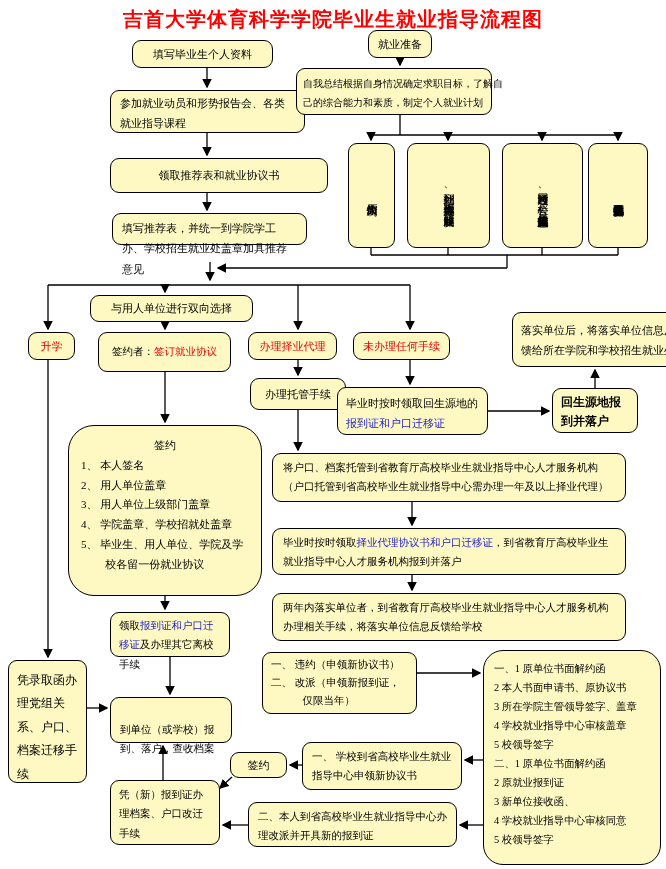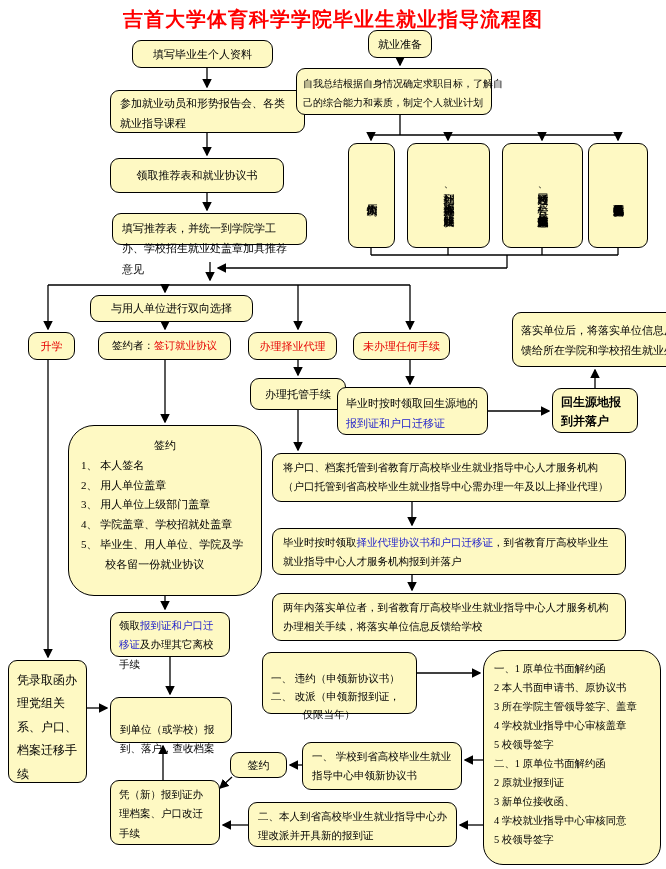--- a/index.html
+++ b/index.html
@@ -82,41 +82,41 @@
       <path d="M483,825 H460" marker-end="url(#arw)"></path>
       <path d="M248,825 H223" marker-end="url(#arw)"></path>
       <path d="M163,780 V746" marker-end="url(#arw)"></path>
     </g>
   </svg>
 
   <div class="box center f11" style="left:132px;top:40px;width:141px;height:28px;">填写毕业生个人资料</div>
 
   <div class="box f11" style="left:110px;top:90px;width:195px;height:43px;padding:2px 9px;">参加就业动员和形势报告会、各类就业指导课程</div>
 
-  <div class="box center f11" style="left:110px;top:158px;width:174px;height:35px;">领取推荐表和就业协议书</div>
+  <div class="box center f11" style="left:110px;top:158px;width:218px;height:35px;">领取推荐表和就业协议书</div>
 
   <div class="box f11" style="left:112px;top:213px;width:195px;height:32px;padding:4px 9px;">填写推荐表，并统一到学院学工办、学校招生就业处盖章加具推荐意见</div>
 
   <div class="box center f11" style="left:368px;top:30px;width:64px;height:28px;">就业准备</div>
 
   <div class="box f9" style="left:296px;top:68px;width:196px;height:47px;padding:5px 6px;">
     <div class="nowrap">自我总结根据自身情况确定求职目标，了解自</div>
     <div class="nowrap">己的综合能力和素质，制定个人就业计划</div>
   </div>
 
   <div class="box vbox" style="left:348px;top:143px;width:47px;height:105px;">制作个人简历</div>
   <div class="box vbox" style="left:407px;top:143px;width:83px;height:105px;">到招就处、学工办咨询就业程序、解决疑难问题</div>
   <div class="box vbox" style="left:502px;top:143px;width:81px;height:105px;">通过校园网、公告栏、报纸等媒体收集各类就业信息</div>
   <div class="box vbox" style="left:588px;top:143px;width:60px;height:105px;">有选择地参加各类供需见面活动</div>
 
   <div class="box center f11" style="left:90px;top:295px;width:163px;height:27px;">与用人单位进行双向选择</div>
 
   <div class="box center f11 redbox" style="left:28px;top:332px;width:47px;height:28px;">升学</div>
 
-  <div class="box center" style="left:98px;top:332px;width:133px;height:28px;white-space:nowrap;">
+  <div class="box center" style="left:98px;top:332px;width:133px;height:40px;white-space:nowrap;">
     <span>签约者：</span>
       <span class="red">签订就业协议</span>
   </div>
 
   <div class="box center f11 redbox" style="left:248px;top:332px;width:89px;height:28px;">办理择业代理</div>
 
   <div class="box center f11 redbox" style="left:353px;top:332px;width:97px;height:28px;">未办理任何手续</div>
 
   <div class="box f11" style="left:467px;top:312px;width:181px;height:55px;padding:7px 8px;margin-left:45px;">落实单位后，将落实单位信息反馈给所在学院和学校招生就业处</div>
 
@@ -152,21 +152,21 @@
   </div>
 
   <div class="box" style="left:110px;top:612px;width:120px;height:45px;padding:3px 8px;">
     <span>领取</span><span class="blue">报到证和户口迁移证</span><span>及办理其它离校手续</span>
   </div>
 
   <div class="box" style="left:110px;top:697px;width:122px;height:46px;padding:22px 9px;">到单位（或学校）报到、落户，查收档案</div>
 
   <div class="box" style="left:8px;top:660px;width:79px;height:123px;padding:8px 8px;font-size:12px;line-height:1.95;">凭录取函办理党组关系、户口、档案迁移手续</div>
 
-  <div class="box" style="left:262px;top:652px;width:155px;height:62px;padding:17px 8px;line-height:1.7;">
+  <div class="box" style="left:262px;top:652px;width:155px;height:62px;padding:3px 8px;line-height:1.7;">
     <div class="nowrap">一、 违约（申领新协议书）</div>
     <div class="nowrap">二、 改派（申领新报到证，</div>
     <div class="nowrap indent3">仅限当年）</div>
   </div>
 
   <div class="box biglist" style="left:483px;top:650px;width:178px;height:215px;">
     <div class="nowrap">一、1 原单位书面解约函</div>
     <div class="nowrap">2 本人书面申请书、原协议书</div>
     <div class="nowrap">3 所在学院主管领导签字、盖章</div>
     <div class="nowrap">4 学校就业指导中心审核盖章</div>

